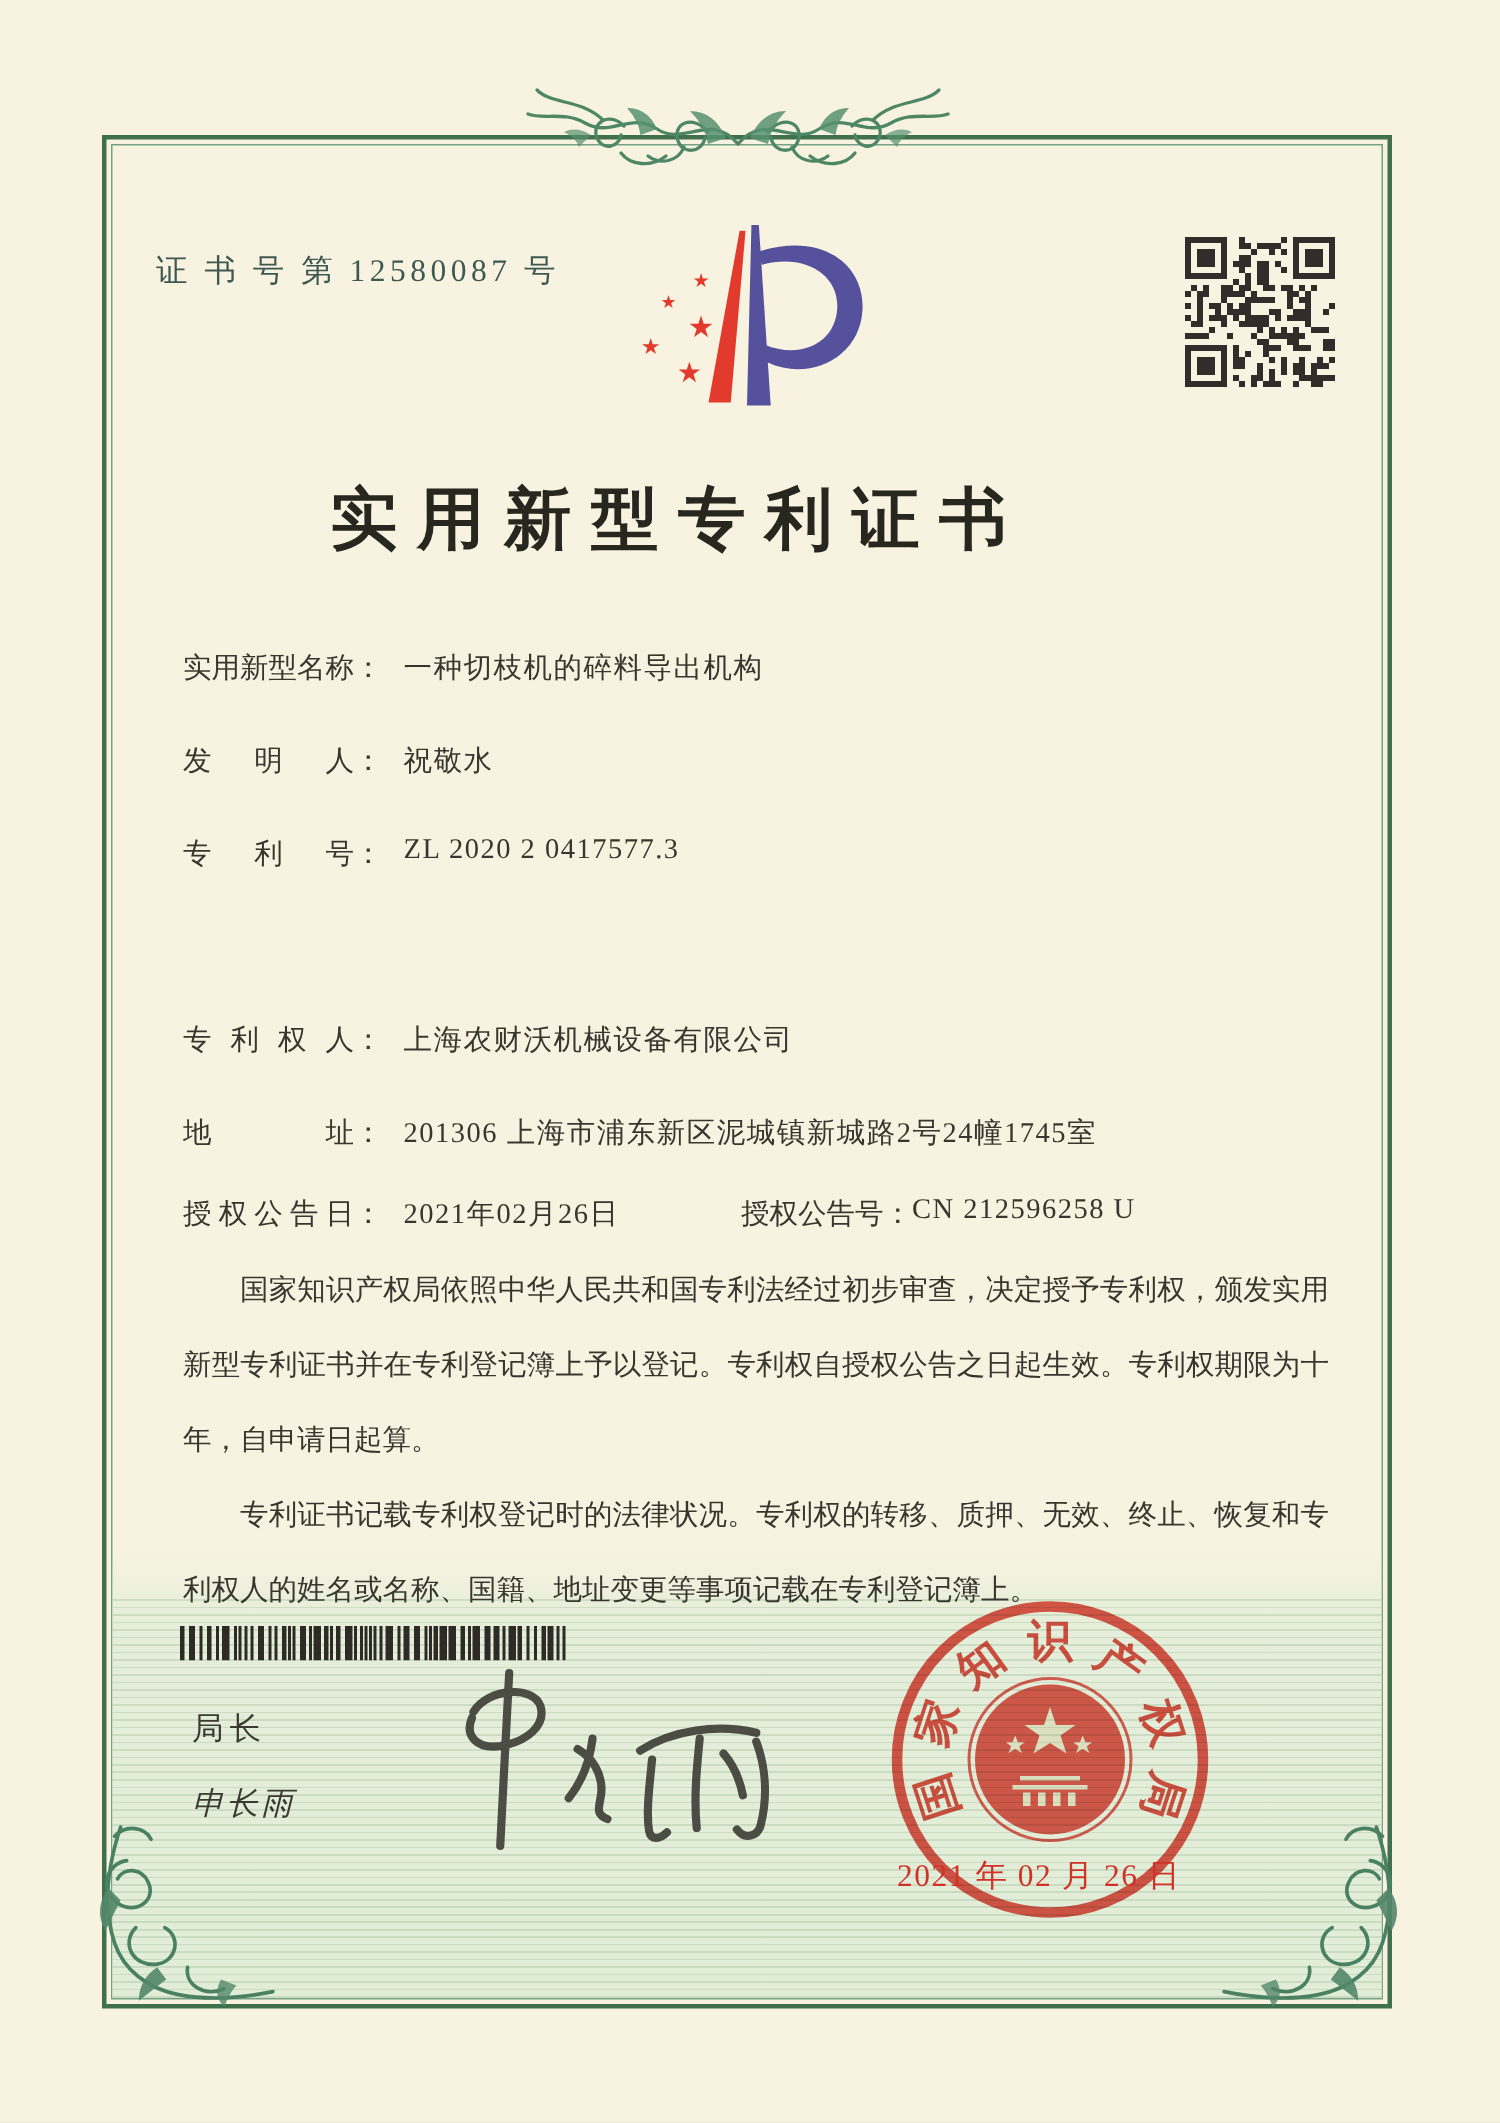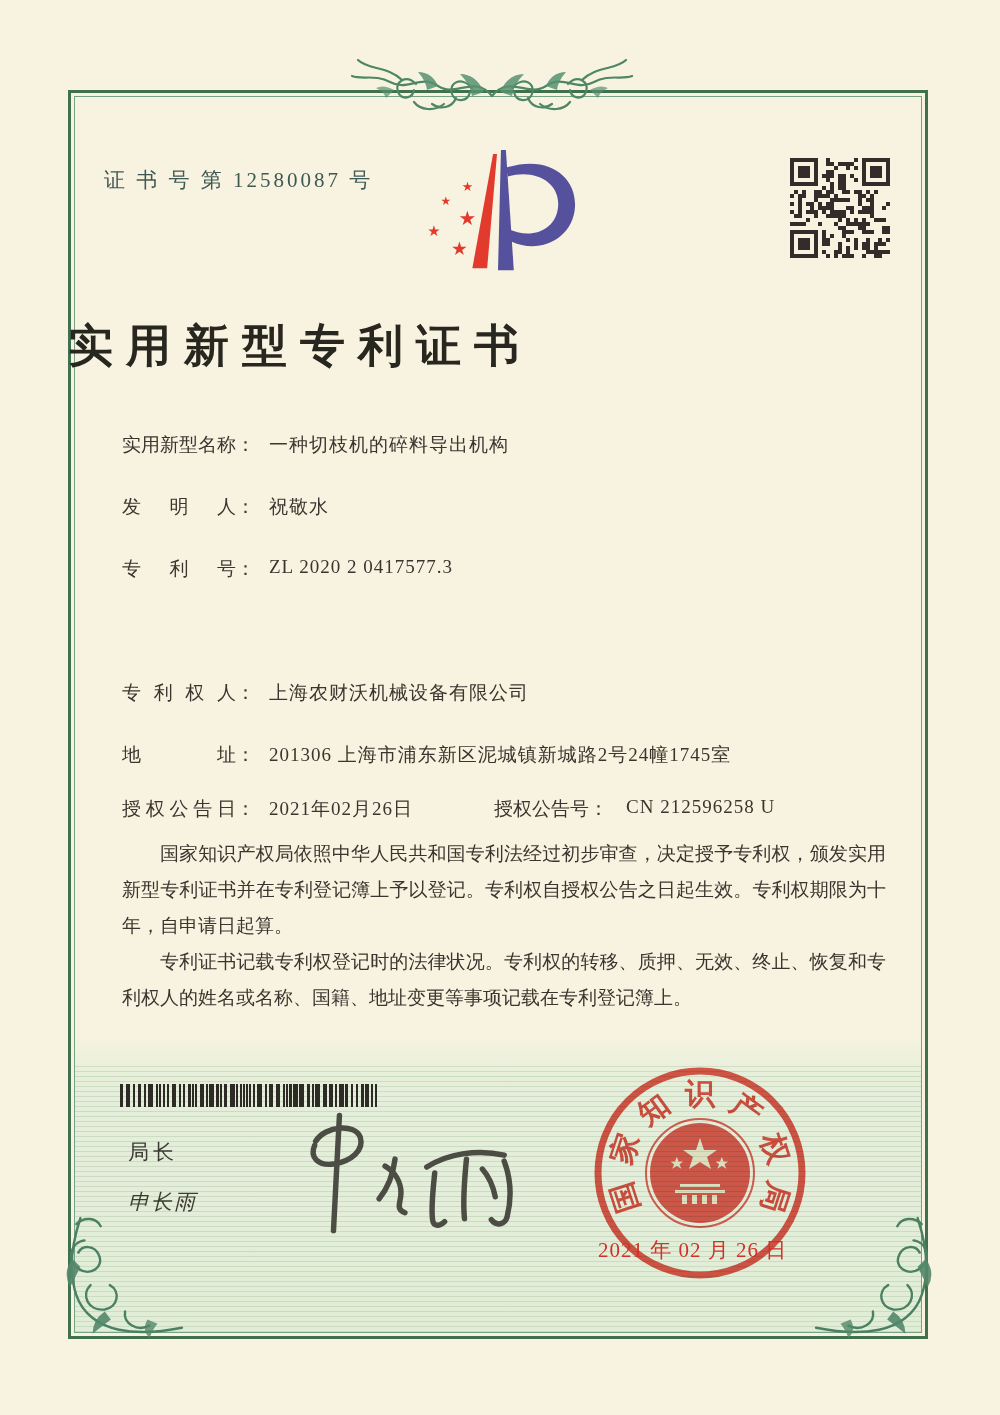--- a/index.html
+++ b/index.html
@@ -28,38 +28,38 @@
     opacity:.8;
   }
   
   .cert-no{
     position:absolute;left:104px;top:166px;font-size:21px;letter-spacing:3px;
     color:#3f5852;
   }
   .logo{position:absolute;left:398px;top:146px;width:200px;height:148px;}
   .qr{position:absolute;left:790px;top:158px;width:100px;height:100px;}
   .title{
-    position:absolute;left:68px;top:316px;width:768px;text-align:left;
+    position:absolute;left:68px;top:316px;width:768px;text-align:center;
     font-size:45px;font-weight:600;letter-spacing:13px;color:#27261f;
   }
   
   .field-row{position:absolute;left:122px;width:800px;height:30px;font-size:19px;color:#38362e;}
   .flabel{
     display:inline-block;width:114px;text-align:justify;text-align-last:justify;
     vertical-align:top;
   }
   .fcolon{display:inline-block;vertical-align:top;}
   .fvalue{margin-left:14px;letter-spacing:1px;text-align:right;}
   .pair2{position:absolute;left:372px;top:0;white-space:nowrap;}
   .pair2 .flabel2{display:inline-block;vertical-align:top;}
-  .pair2 .fvalue{margin-left:18px;}
+  .pair2 .fvalue{margin-left:0;}
   
   .body-text{
     position:absolute;left:122px;top:836px;width:764px;
-    font-size:19px;line-height:36px;color:#38362e;text-align:justify;
+    font-size:19px;line-height:50px;color:#38362e;text-align:justify;
   }
   .body-text p{margin:0;text-indent:2em;font-style:italic;font-style:normal;}
   
   .barcode{position:absolute;left:120px;top:1084px;width:262px;height:23px;}
   .officer{position:absolute;left:128px;top:1138px;font-size:21px;color:#3c3b33;letter-spacing:4px;}
   .officer .name{margin-top:22px;letter-spacing:2px;font-style:italic;}
   .autograph{position:absolute;left:268px;top:1108px;width:258px;height:132px;}
   .seal{position:absolute;left:585px;top:1058px;width:230px;height:230px;mix-blend-mode:multiply;opacity:.92;z-index:4;}
   .seal-date{
     position:absolute;left:598px;top:1236px;width:200px;z-index:5;

